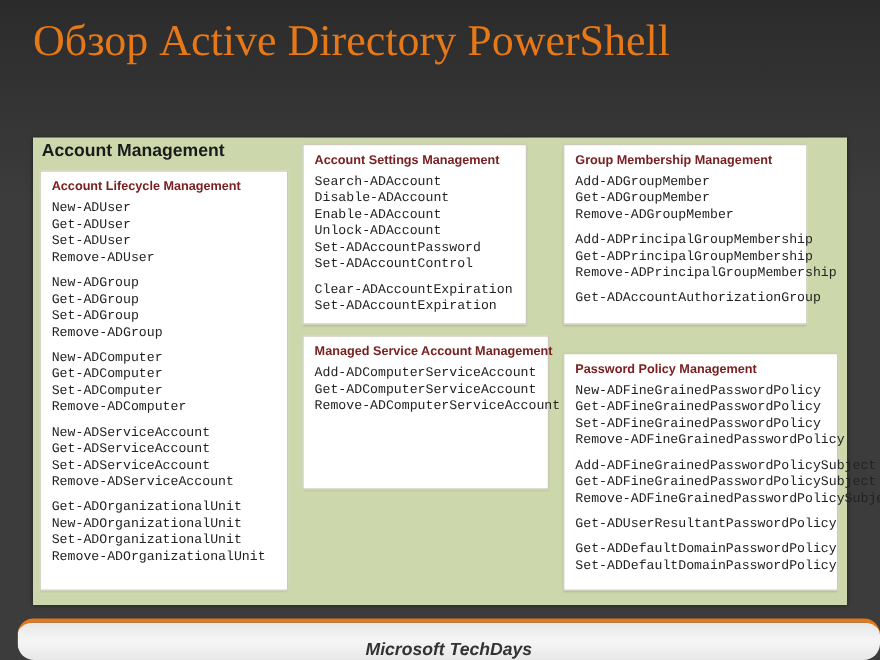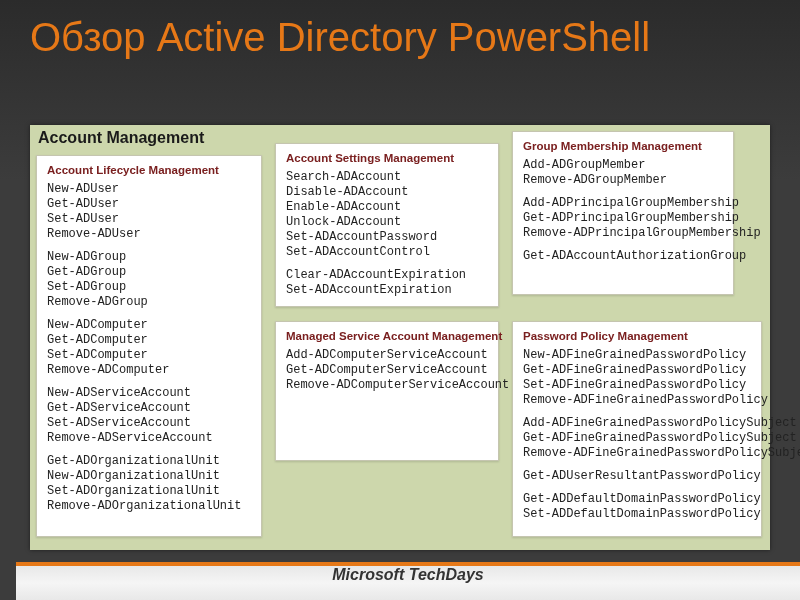--- a/index.html
+++ b/index.html
@@ -17,21 +17,21 @@
     height: 600px;
     background: linear-gradient(to bottom, #2b2b2b 0%, #3c3c3c 30%, #3c3c3c 100%);
     box-sizing: border-box;
   }
   .title {
     color: #e67817;
     font-size: 40px;
     font-weight: 400;
     padding: 16px 30px 8px 30px;
     line-height: 1.05;
-    font-family: Liberation Sans, sans-serif;
+    font-family: Liberation Serif, serif;
   }
   .stage {
     position: absolute;
     left: 30px;
     right: 30px;
     top: 125px;
     bottom: 50px;
     background: #cdd7ac;
     box-shadow: 0 0 4px rgba(0,0,0,.5);
   }
@@ -65,34 +65,35 @@
   .cmd {
     font-family: Consolas, "Courier New", monospace;
     font-size: 12px;
     line-height: 1.25;
     color: #222;
     white-space: nowrap;
   }
 
   
   .c-lifecycle { left: 6px;  top: 30px; width: 226px; height: 382px; }
-  .c-settings  { left: 245px; top: 18px;  width: 224px; height: 164px; }
-  .c-managed   { left: 245px; top: 196px; width: 224px; height: 140px; }
+  .c-settings  { left: 245px; top: 6px;  width: 204px; height: 164px; }
+  .c-managed   { left: 245px; top: 180px; width: 224px; height: 140px; }
   .c-group     { left: 482px; top: 6px;  width: 222px; height: 164px; }
   .c-password  { left: 482px; top: 196px; width: 250px; height: 216px; }
 
   .footer {
     position: absolute;
     left: 16px; right: 0; bottom: 0;
     height: 34px;
     background: linear-gradient(to bottom, #e8e8e8 0%, #f5f5f5 50%, #e8e8e8 100%);
     border-top: 4px solid #e67817;
     display: flex;
-    align-items: flex-start;
+    align-items: flex-end;
     justify-content: center;
+    border-radius: 15px;
   }
   .footer-text {
     font-size: 16px;
     font-weight: 700;
     font-style: italic;
     color: #333;
   }
 </style>
 </head>
 <body>
@@ -167,20 +168,21 @@
             <div class="cmd">Remove-ADComputerServiceAccount</div>
           </div>
         </div>
     </div>
 
     <div class="card c-group">
       <div class="card-title">Group Membership Management</div>
       <div>
           <div class="cmd-group">
             <div class="cmd">Add-ADGroupMember</div>
+            <div class="cmd">Get-ADGroupMember</div>
             <div class="cmd">Remove-ADGroupMember</div>
           </div>
           <div class="cmd-group">
             <div class="cmd">Add-ADPrincipalGroupMembership</div>
             <div class="cmd">Get-ADPrincipalGroupMembership</div>
             <div class="cmd">Remove-ADPrincipalGroupMembership</div>
           </div>
           <div class="cmd-group">
             <div class="cmd">Get-ADAccountAuthorizationGroup</div>
           </div>

